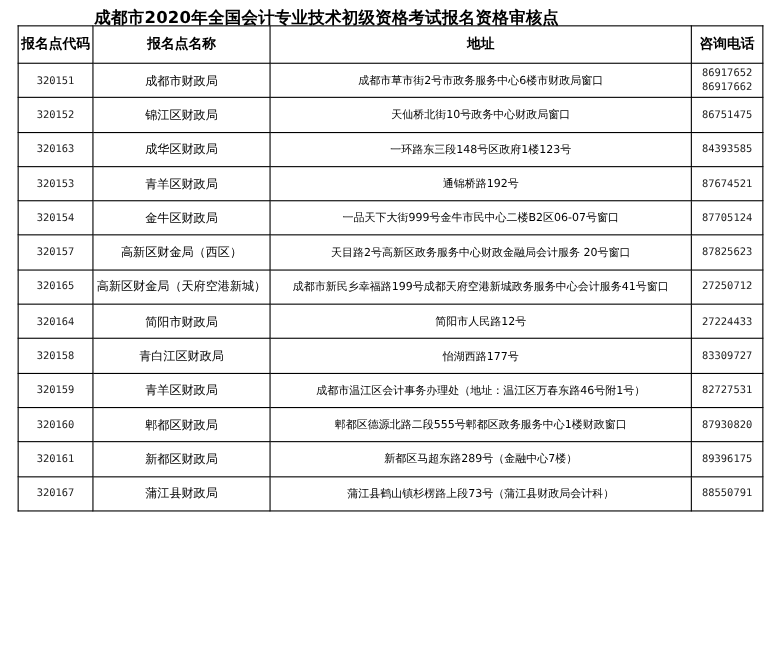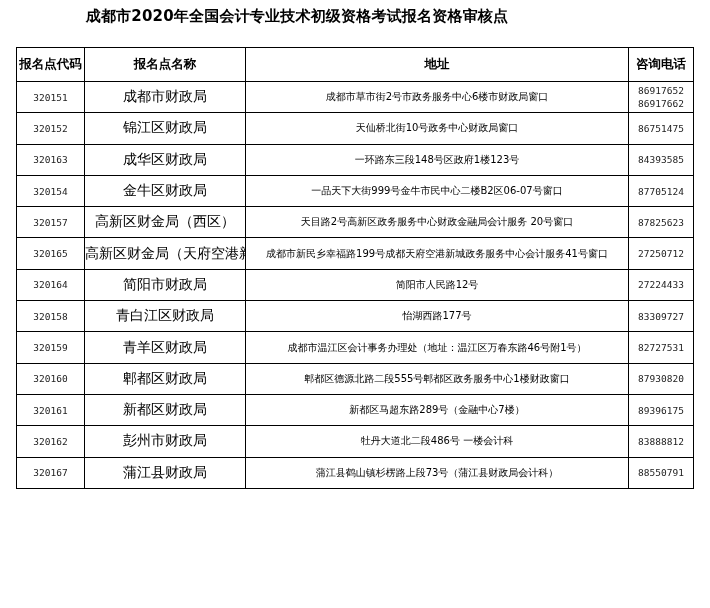--- a/index.html
+++ b/index.html
@@ -1,29 +1,29 @@
 <!DOCTYPE html>
 <html><head>
 <meta charset="utf-8">
 <style>
   html, body { margin: 0; padding: 0; background: #ffffff; }
   body { width: 710px; height: 608px; position: relative; overflow: hidden;
          font-family: "DejaVu Sans", "Liberation Sans", sans-serif; color: #000; }
   .title { position: absolute; left: 0; top: 7px; width: 594px; text-align: center;
            font-size: 15px; font-weight: bold; letter-spacing: 0.2px; }
-  table { position: absolute; left: 16px; top: 47px; border-collapse: collapse;
+  table { position: absolute; left: 16px; top: 23px; border-collapse: collapse;
           table-layout: fixed; width: 677px; }
   th, td { border: 1px solid #000; text-align: center; vertical-align: middle;
            padding: 0; overflow: hidden; white-space: nowrap; }
   th { height: 33px; font-size: 12.5px; font-weight: bold; }
   td { height: 30.3px; font-size: 10px; }
   td.code, td.phone { font-family: "DejaVu Sans Mono", "Liberation Mono", monospace; font-size: 9.5px; color: #222; }
   td.phone { line-height: 13px; margin-left: 32px; }
   td.addr { font-size: 10px; }
-  td.name { font-size: 14px; }
+  td.name { font-size: 11px; }
   tr.data td { border-top-color: #555; }
   col.c1 { width: 68px; } col.c2 { width: 161px; } col.c3 { width: 383px; } col.c4 { width: 65px; }
   .phone span { display: block; }
 </style>
 </head>
 <body>
 
 <div class="title">成都市2020年全国会计专业技术初级资格考试报名资格审核点</div>
 
 <table>
@@ -58,20 +58,28 @@
         <td class="phone">
           <span>86751475</span>
         </td>
       </tr>
       <tr class="data">
         <td class="code">320163</td>
         <td class="name">成华区财政局</td>
         <td class="addr">一环路东三段148号区政府1楼123号</td>
         <td class="phone">
           <span>84393585</span>
+        </td>
+      </tr>
+      <tr class="data">
+        <td class="code">320153</td>
+        <td class="name">青羊区财政局</td>
+        <td class="addr">通锦桥路192号</td>
+        <td class="phone">
+          <span>87674521</span>
         </td>
       </tr>
       <tr class="data">
         <td class="code">320154</td>
         <td class="name">金牛区财政局</td>
         <td class="addr">一品天下大街999号金牛市民中心二楼B2区06-07号窗口</td>
         <td class="phone">
           <span>87705124</span>
         </td>
       </tr>
@@ -125,28 +133,20 @@
       </tr>
       <tr class="data">
         <td class="code">320161</td>
         <td class="name">新都区财政局</td>
         <td class="addr">新都区马超东路289号（金融中心7楼）</td>
         <td class="phone">
           <span>89396175</span>
         </td>
       </tr>
       <tr class="data">
-        <td class="code">320162</td>
-        <td class="name">彭州市财政局</td>
-        <td class="addr">牡丹大道北二段486号 一楼会计科</td>
-        <td class="phone">
-          <span>83888812</span>
-        </td>
-      </tr>
-      <tr class="data">
         <td class="code">320167</td>
         <td class="name">蒲江县财政局</td>
         <td class="addr">蒲江县鹤山镇杉楞路上段73号（蒲江县财政局会计科）</td>
         <td class="phone">
           <span>88550791</span>
         </td>
       </tr>
     </tbody>
 </table>
 

